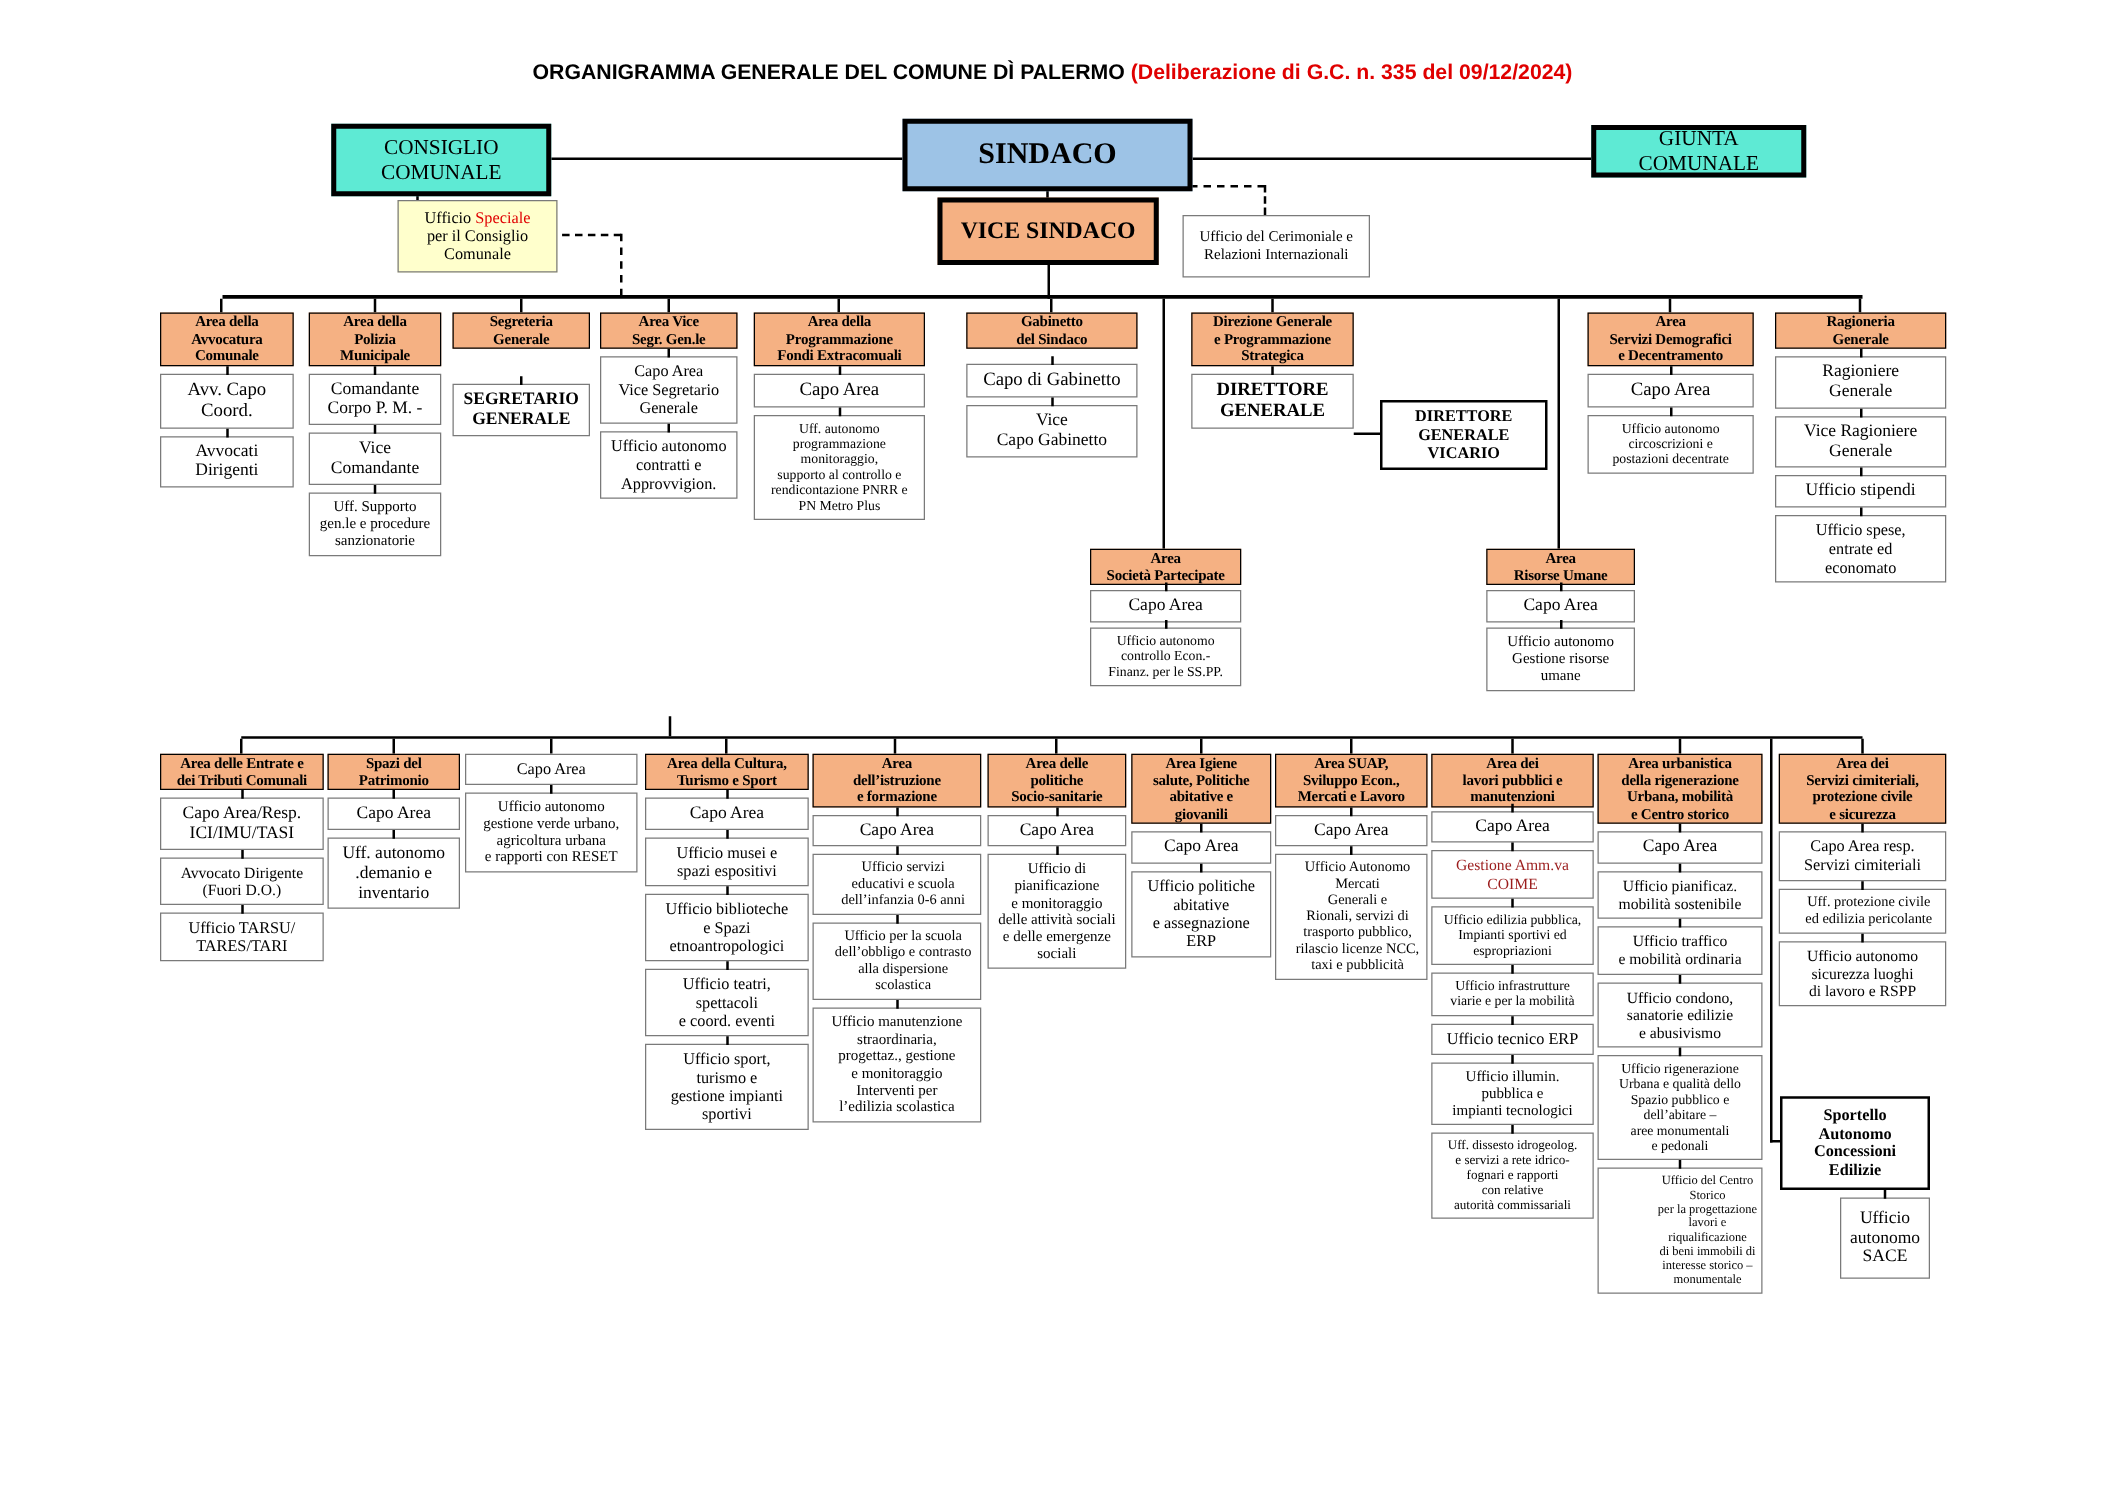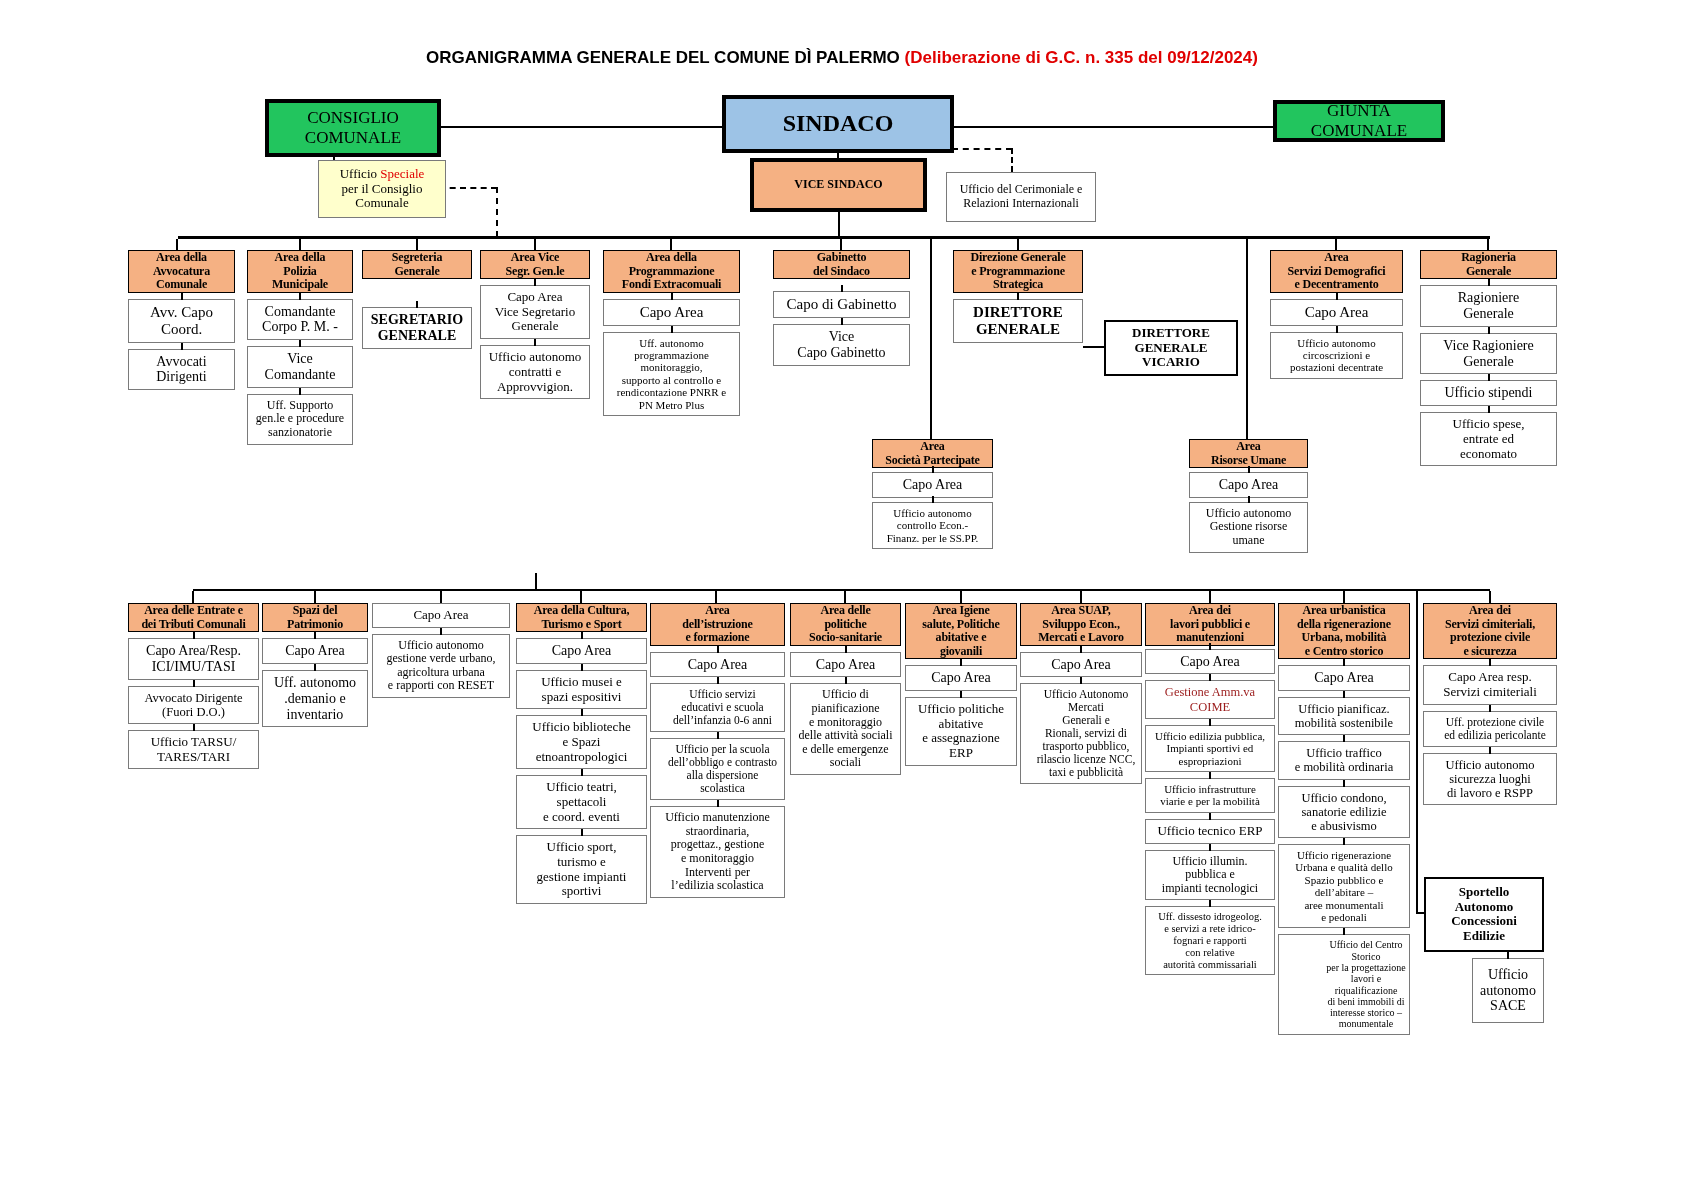--- a/index.html
+++ b/index.html
@@ -10,21 +10,21 @@
   #title .red{color:#e00000;}
   .ln{position:absolute;background:#000;display:block;}
   .dash-h{position:absolute;border-top:2px dashed #000;display:block;}
   .dash-v{position:absolute;border-left:2px dashed #000;display:block;}
   .bigbox{position:absolute;box-sizing:border-box;display:flex;align-items:center;justify-content:center;
           text-align:center;white-space:pre-line;background:#fff;z-index:3;line-height:1.15;}
   .b4{border:4px solid #000;}
   .b3{border:3px solid #000;}
   .b2{border:2px solid #000;}
   .b1{border:1px solid #7a7a7a;}
-  .green{background:#22c55e;}
+  .green{background:#5eead4;}
   .blue{background:#9DC3E6;}
   .orange{background:#F5B183;}
   .yel{background:#FFFF63;}
   .lyel{background:#FFFFCC;margin-left:48px;}
   .pinkbg{background:#F4AEF2;color:#9B1C1C;}
   .col{position:absolute;display:flex;flex-direction:column;align-items:stretch;z-index:2;}
   .nd{position:relative;box-sizing:border-box;border:1px solid #7a7a7a;background:#fff;
       text-align:center;font-size:13px;line-height:1.13;padding:4px 2px;white-space:pre-line;}
   .nd.hdr{background:#F5B183;border:1.5px solid #000;font-weight:bold;font-size:12px;
           letter-spacing:-0.2px;padding:0 1px;}
@@ -87,21 +87,21 @@
   <i class="ln" style="left:1489px;top:591px;width:2px;height:12px"></i>
 
   <i class="ln" style="left:1416px;top:591px;width:2px;height:323px"></i>
   <i class="ln" style="left:1416px;top:912px;width:8px;height:2px"></i>
 
   <div class="bigbox green b4" style="left:265px;top:99px;width:176px;height:58px;font-size:17px">CONSIGLIO
 COMUNALE</div>
   <div class="bigbox blue b4 bold" style="left:722px;top:95px;width:232px;height:58px;font-size:24px">SINDACO</div>
   <div class="bigbox green b4" style="left:1273px;top:100px;width:172px;height:42px;font-size:17px">GIUNTA
 COMUNALE</div>
-  <div class="bigbox orange b4 bold" style="left:750px;top:158px;width:177px;height:54px;font-size:12px">VICE SINDACO</div>
+  <div class="bigbox orange b4 bold" style="left:750px;top:158px;width:177px;height:54px;font-size:19px">VICE SINDACO</div>
   <div class="bigbox lyel b1" style="left:270px;top:160px;width:128px;height:58px;font-size:13px"><span style="white-space:pre-line"><span>Ufficio </span><span style="color:#e00000">Speciale</span><span>
 per il Consiglio
 Comunale</span></span></div>
   <div class="bigbox b1" style="left:946px;top:172px;width:150px;height:50px;font-size:12px">Ufficio del Cerimoniale e
 Relazioni Internazionali</div>
 
   <div class="col" style="left:128px;top:250px;width:107px">
     <div class="nd hdr">Area della
 Avvocatura
 Comunale</div>

